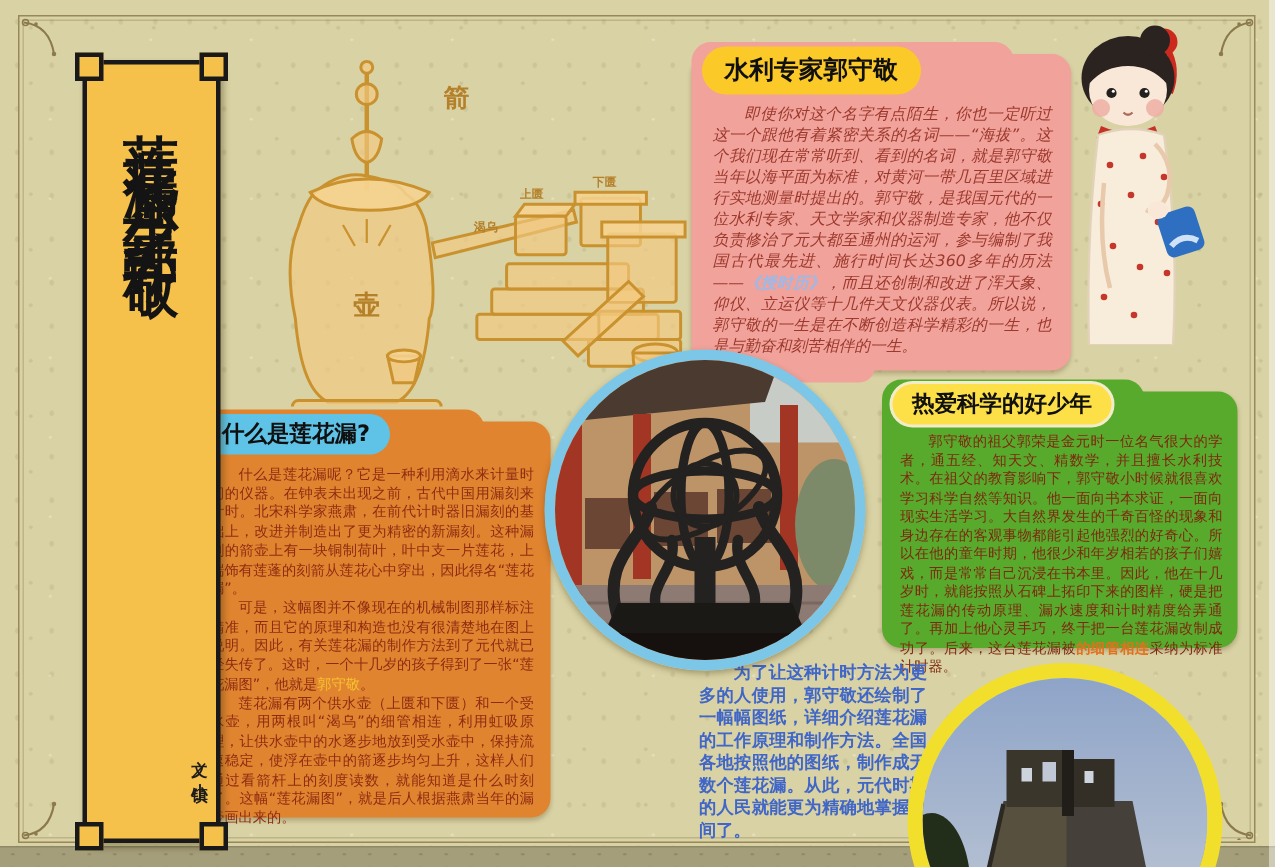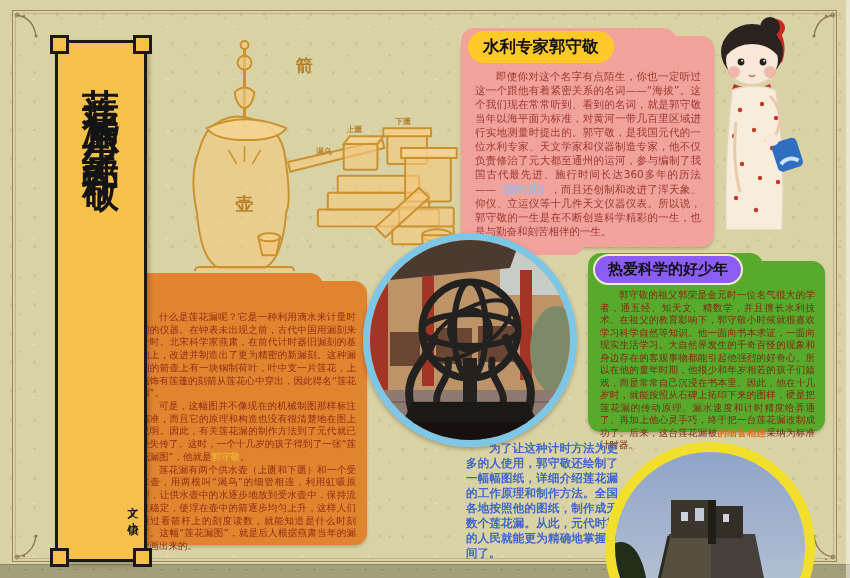--- a/index.html
+++ b/index.html
@@ -50,32 +50,32 @@
   .pill{position:absolute;top:-5px;left:7px;border-radius:16px;
     font-weight:bold;color:#101010;white-space:nowrap;z-index:2;}
   .panel-text{position:relative;text-align:justify;z-index:1;}
   .panel-text p{margin:0;text-indent:2em;}
 
   .panel-water{left:461px;top:36px;width:253px;height:211px;background:#f0a29b;}
   .panel-water::before{width:215px;}
   .panel-water::after{content:"";position:absolute;left:12px;bottom:-8px;width:110px;height:16px;
     background:#f0a29b;border-radius:0 0 10px 10px;}
   .pill-water{background:#fcca28;font-size:16.5px;padding:5px 15px;}
-  .panel-water .panel-text{padding:33px 13px 8px 14px;font-size:10.5px;line-height:1.34;color:#9c382c;}
+  .panel-water .panel-text{padding:33px 13px 8px 14px;font-size:10.5px;line-height:1.34;color:#9c382c;font-style:italic;}
   .hl-blue{color:#9db9e8;font-weight:bold;}
 
   .panel-what{left:128px;top:281px;width:239px;height:264px;background:#e08430;}
   .panel-what::before{width:195px;}
   .pill-what{background:#5fc3e7;font-size:15px;padding:4px 13px;}
   .panel-what .panel-text{padding:30px 11px 6px 12px;font-size:9.5px;line-height:1.34;color:#8e2c12;}
   .hl-yellow{color:#f6c330;font-weight:normal;}
 
   .panel-youth{left:588px;top:261px;width:237px;height:171px;background:#58aa2d;}
   .panel-youth::before{width:175px;}
-  .pill-youth{background:#8b5cf6;font-size:15px;padding:4px 13px;box-shadow:0 0 0 2px #f3ecca;}
+  .pill-youth{background:#fde047;font-size:15px;padding:4px 13px;box-shadow:0 0 0 2px #f3ecca;}
   .panel-youth .panel-text{padding:28px 10px 6px 12px;font-size:9.5px;line-height:1.32;color:#7e2810;}
   .hl-orange{color:#e2711d;font-weight:bold;}
 
   .caption-blue{position:absolute;left:466px;top:441px;width:152px;
     font-size:11.5px;font-weight:bold;color:#3f66c8;line-height:1.3;
     text-align:justify;text-indent:2em;z-index:2;}
 
   
   .illustration{position:absolute;left:148px;top:33px;width:315px;height:238px;z-index:1;}
   .circle-photo{position:absolute;left:363px;top:233px;width:200px;height:200px;
@@ -202,20 +202,21 @@
     <path d="M72,84 q14,14 8,34 q-6,14 -14,10" stroke="#e8c9ac" stroke-width="3" fill="none"></path>
     <path d="M38,110 q-4,40 4,70" stroke="#e8c9ac" stroke-width="3" fill="none"></path>
     <g transform="rotate(-18 88 142)">
       <rect x="76" y="128" width="26" height="30" rx="5" fill="#2f6fc2"></rect>
       <path d="M80,150 q10,-6 18,2" stroke="#cfe2f6" stroke-width="4" fill="none"></path>
     </g>
     <ellipse cx="74" cy="128" rx="7" ry="6" fill="#f9e8d8"></ellipse>
   </svg>
 
   <div class="panel panel-what">
+    <div class="pill pill-what">什么是莲花漏?</div>
     <div class="panel-text">
       <p>什么是莲花漏呢？它是一种利用滴水来计量时间的仪器。在钟表未出现之前，古代中国用漏刻来计时。北宋科学家燕肃，在前代计时器旧漏刻的基础上，改进并制造出了更为精密的新漏刻。这种漏刻的箭壶上有一块铜制荷叶，叶中支一片莲花，上端饰有莲蓬的刻箭从莲花心中穿出，因此得名“莲花漏”。</p>
       <p><span>可是，这幅图并不像现在的机械制图那样标注精准，而且它的原理和构造也没有很清楚地在图上说明。因此，有关莲花漏的制作方法到了元代就已经失传了。这时，一个十几岁的孩子得到了一张“莲花漏图”，他就是</span><span class="hl-yellow">郭守敬</span><span>。</span></p>
       <p>莲花漏有两个供水壶（上匮和下匮）和一个受水壶，用两根叫“渴乌”的细管相连，利用虹吸原理，让供水壶中的水逐步地放到受水壶中，保持流速稳定，使浮在壶中的箭逐步均匀上升，这样人们通过看箭杆上的刻度读数，就能知道是什么时刻了。这幅“莲花漏图”，就是后人根据燕肃当年的漏壶画出来的。</p>
     </div>
   </div>
 
   <div class="circle-photo">
     <svg viewBox="0 0 200 200" width="200" height="200">
       <rect width="200" height="200" fill="#bd9368"></rect>

